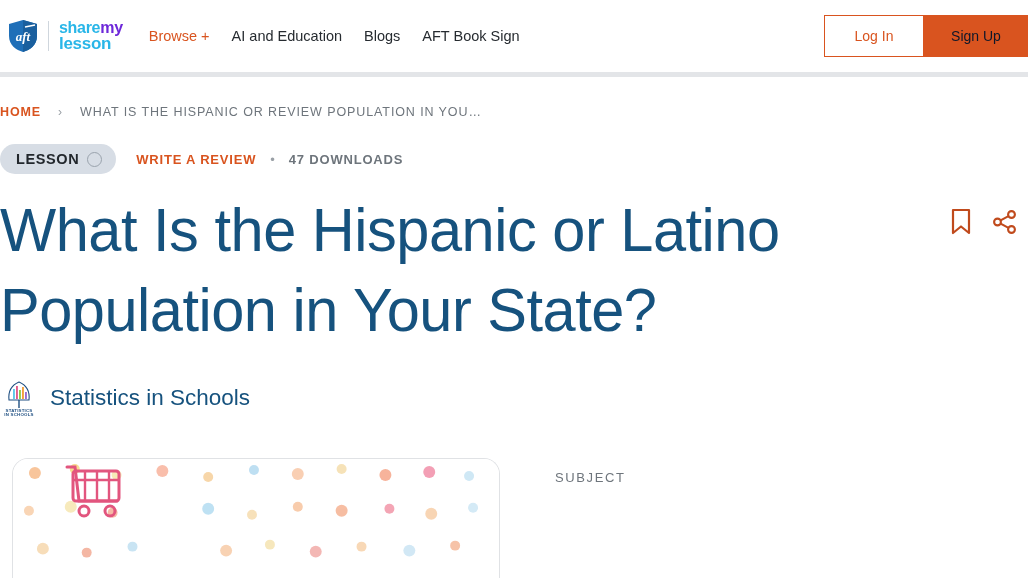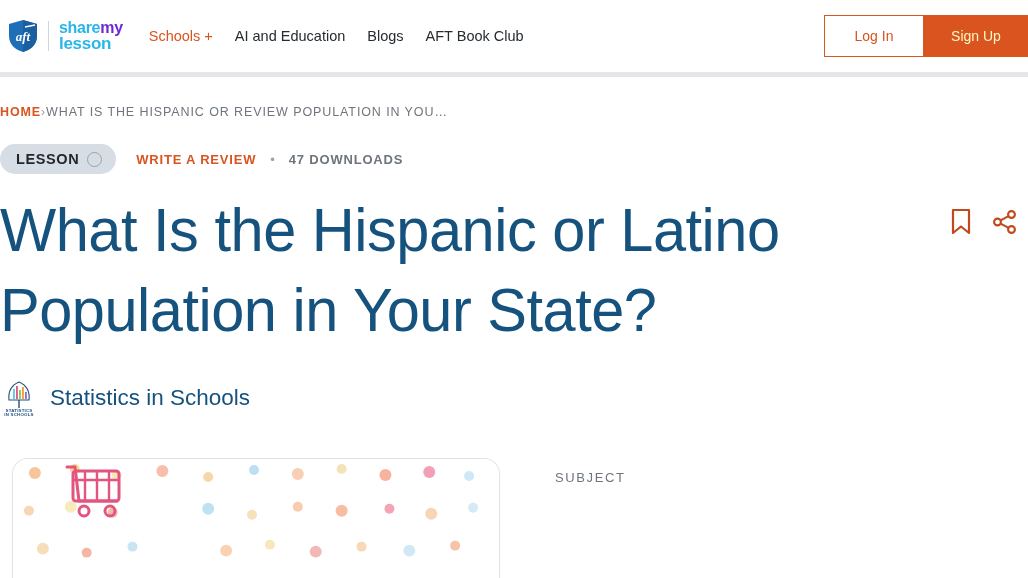--- a/index.html
+++ b/index.html
@@ -42,27 +42,27 @@
     display: flex; align-items: center; gap: 6px; padding: 0 10px;
     background: #fff; margin-right: 18px;
   }
   .search-pill svg { flex: none; }
   .search-pill span { font-size: 13.5px; color: #9aa0a6; }
   .btn {
     height: 42px; min-width: 100px; display: flex; align-items: center; justify-content: center;
     font-size: 14px; cursor: pointer; border: none; white-space: nowrap;
   }
   .btn-login { background: #ffffff; color: #d9541f; border: 1px solid #d9541f; }
-  .btn-signup { background: #d9541f; color: #fef9c3; width: 104px; }
+  .btn-signup { background: #d9541f; color: #0f172a; width: 104px; }
 
   .header-rule { height: 5px; background: #e3e5e8; width: 100%; }
 
   
   .breadcrumb {
-    display: flex; align-items: center; gap: 0;
+    display: flex; align-items: center; gap: 17px;
     padding: 28px 0 0 0; font-size: 12.5px; letter-spacing: 0.9px; font-weight: 500;
   }
   .breadcrumb .crumb-home { color: #d9541f; text-decoration: none; font-weight: 700; }
   .breadcrumb .crumb-sep { color: #9aa0a6; font-size: 12px; }
   .breadcrumb .crumb-current { color: #6e757c; font-weight: 500; }
 
   
   .meta-row { display: flex; align-items: center; gap: 14px; margin-top: 25px; }
   .lesson-badge {
     background: #d7dde5; border-radius: 18px; height: 30px;
@@ -133,24 +133,24 @@
     <div class="logo-divider"></div>
     <div class="logo-words">
       <div class="l1">
         <span>share</span><span class="my">my</span>
       </div>
       <div class="l2">lesson</div>
     </div>
   </div>
 
   <nav class="nav">
-    <a href="#" class="browse">Schools +</a>
+    <a href="#" class="browse">Browse +</a>
     <a href="#">AI and Education</a>
     <a href="#">Blogs</a>
-    <a href="#">AFT Book Club</a>
+    <a href="#">AFT Book Sign</a>
   </nav>
 
   <div class="header-right">
     <button class="btn btn-login">Log In</button>
     <button class="btn btn-signup">Sign Up</button>
   </div>
 </div>
 <div class="header-rule"></div>
 
 <div class="breadcrumb">

